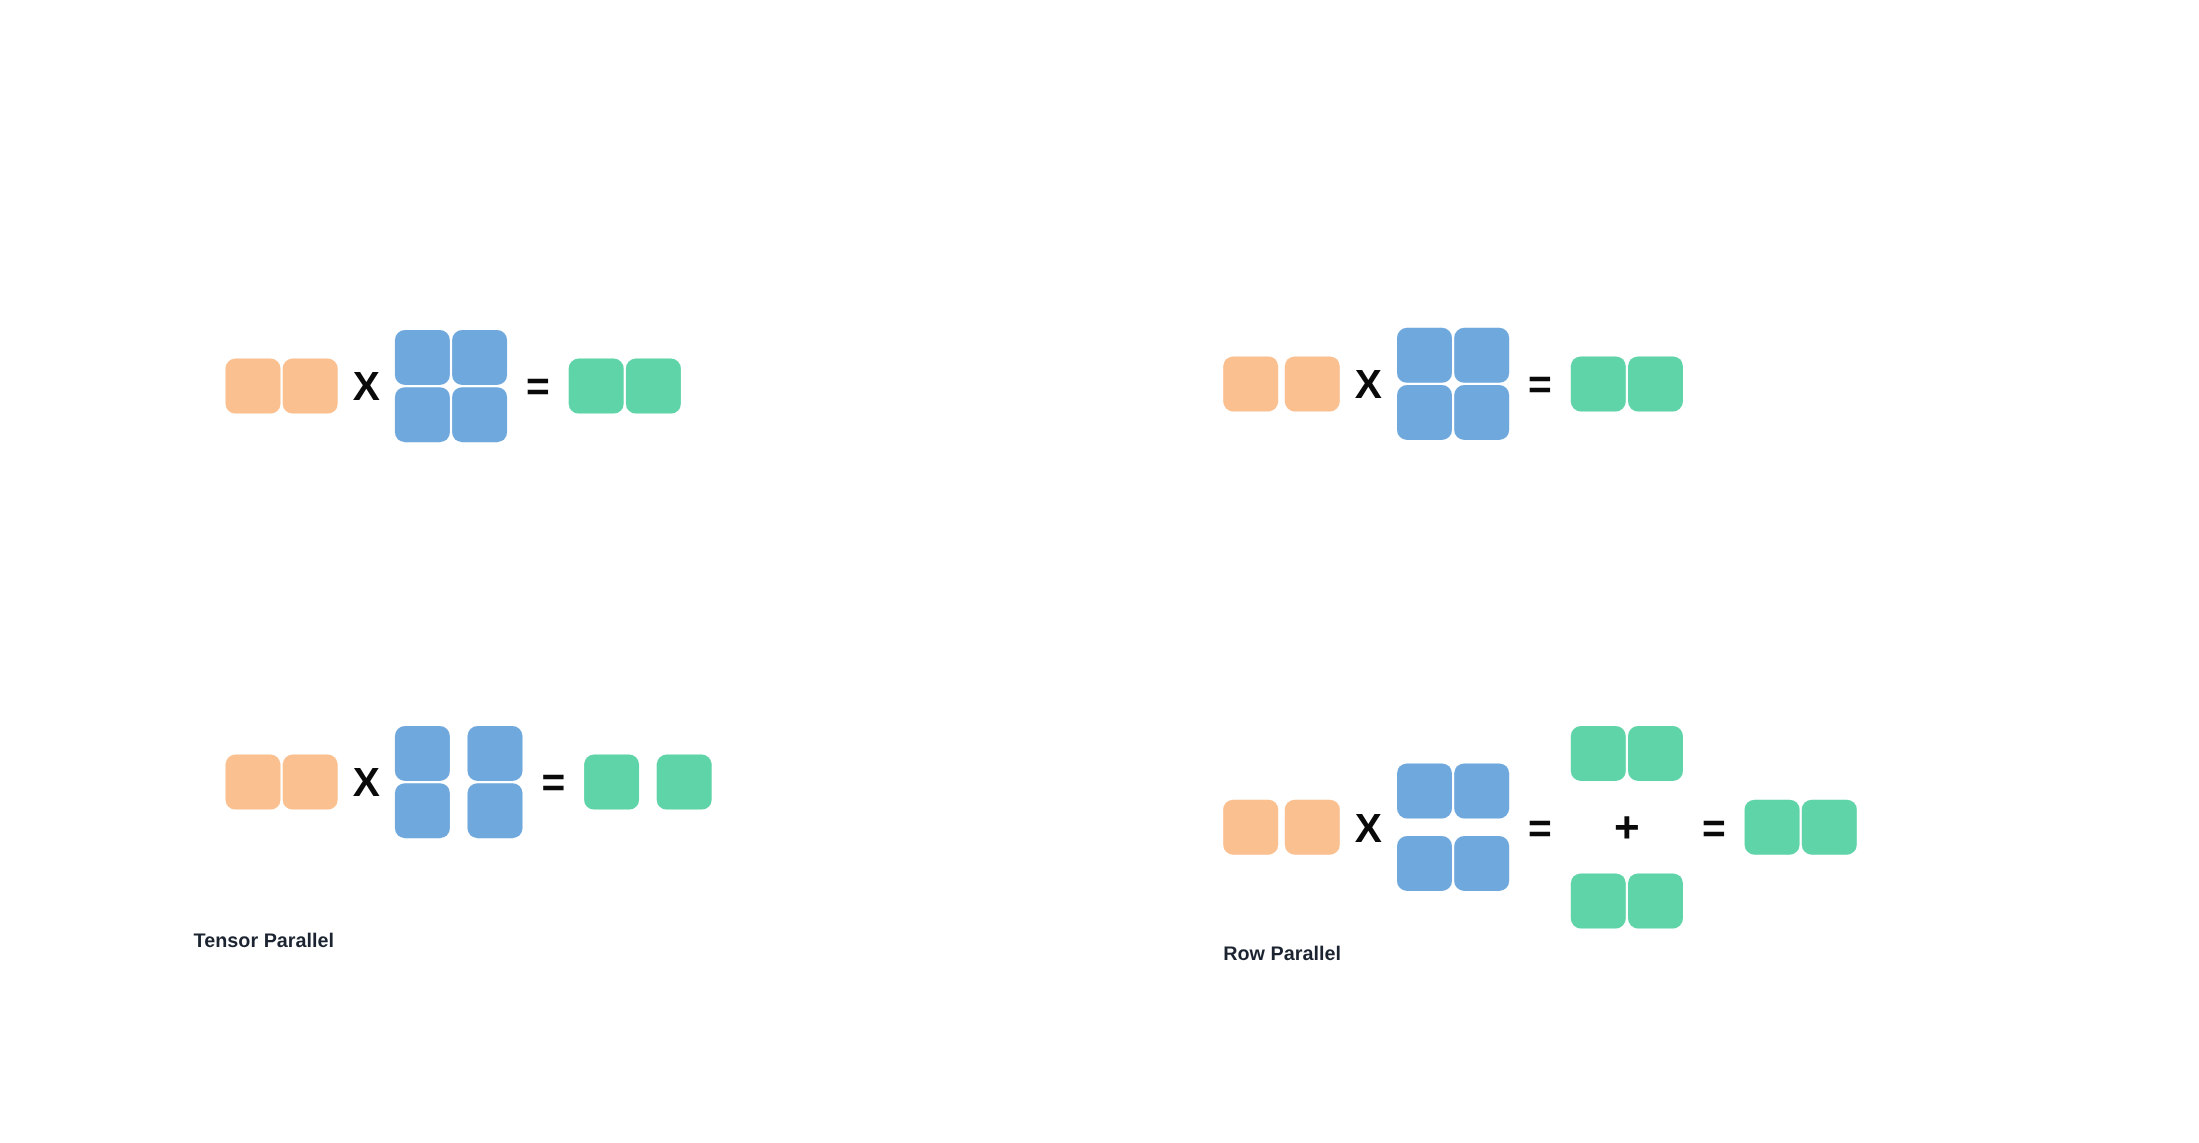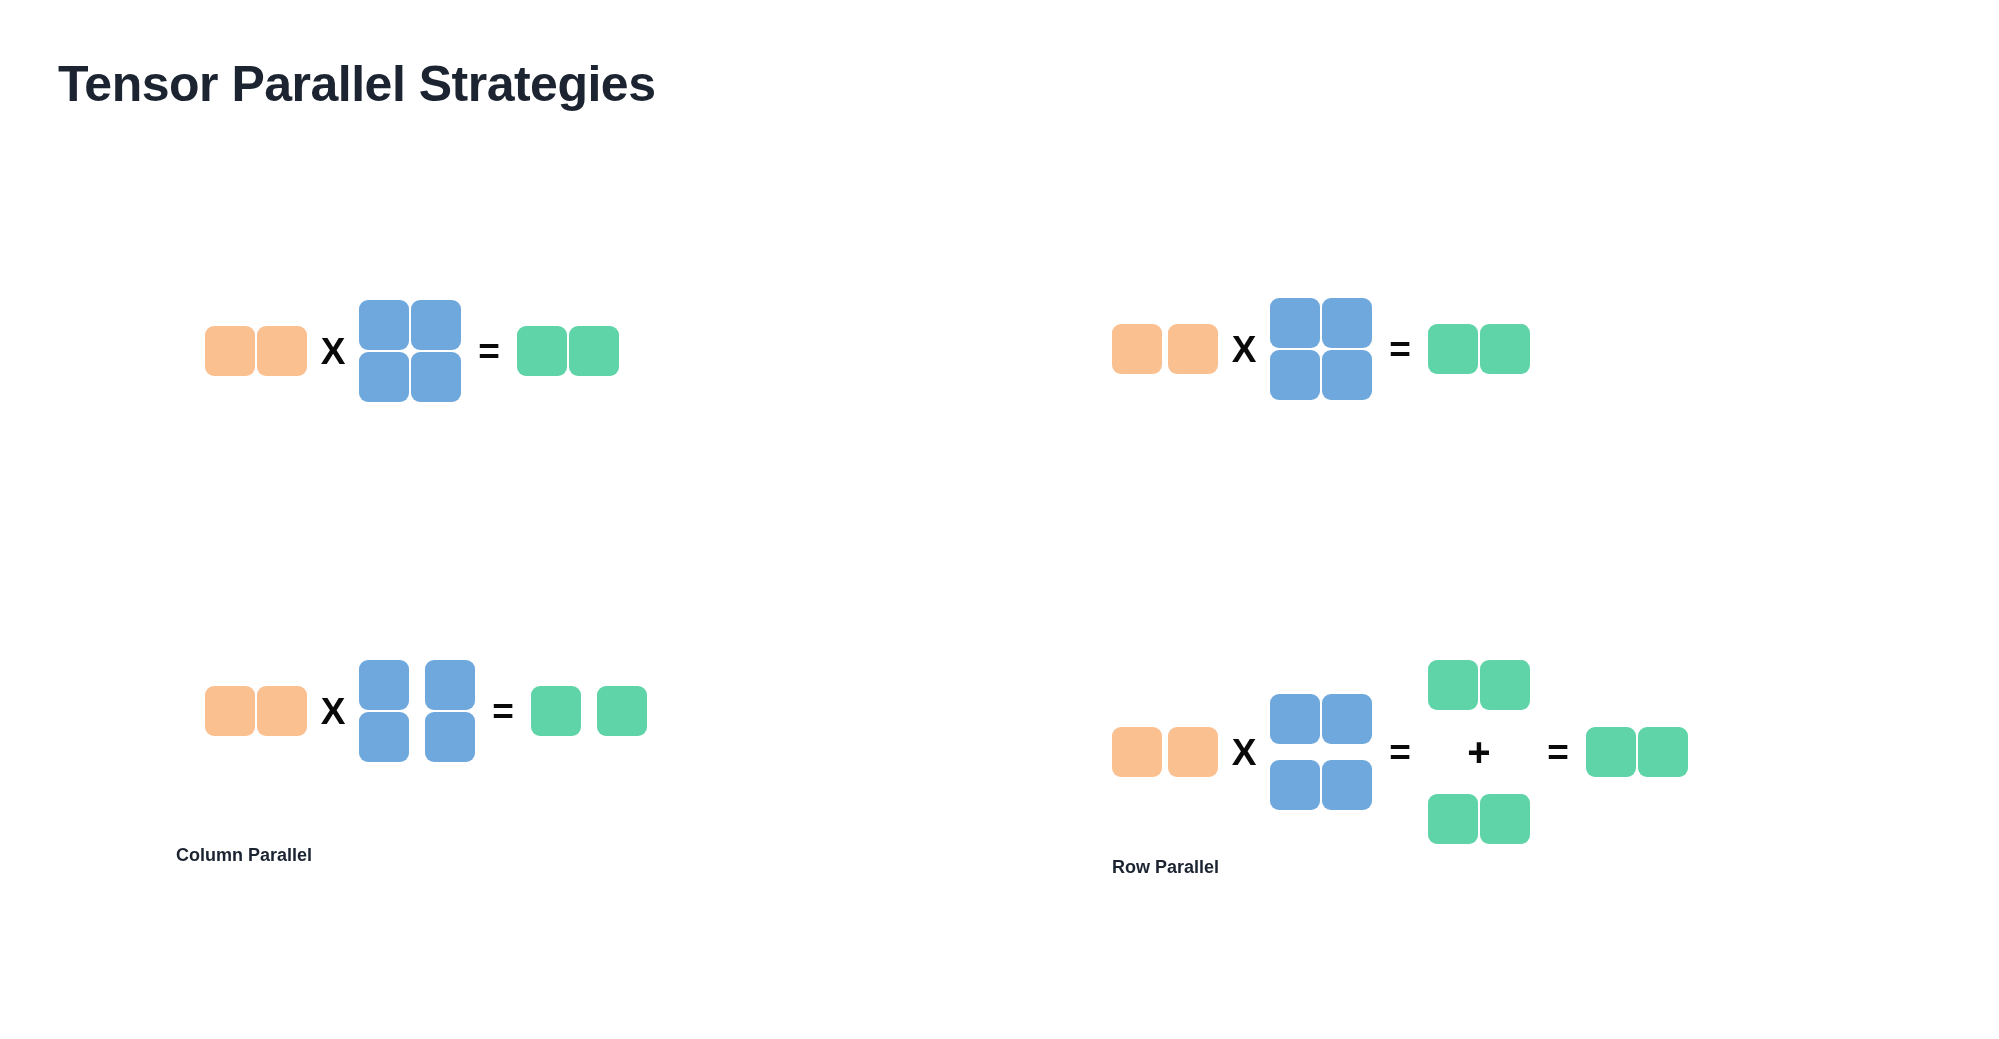--- a/index.html
+++ b/index.html
@@ -94,21 +94,20 @@
     font-weight: 700;
     color: #1b2430;
     white-space: nowrap;
   }
 </style>
 </head>
 <body style="background: rgb(255, 255, 255);">
 
 <div class="page" style="background: rgb(255, 255, 255);">
 
-  <div class="title" style="color: rgb(27, 36, 48);">Tensor Parallel Strategies</div>
 
   <div class="eq" style="left:205px; top:300px;">
 
     <div class="rowgrp">
       <div class="cell orange s-or" style="background: rgb(250, 192, 144);"></div>
       <div class="cell orange s-or" style="background: rgb(250, 192, 144);"></div>
     </div>
 
     <div class="op op-x" style="color: rgb(10, 10, 10);">X</div>
 
@@ -152,21 +151,21 @@
     </div>
 
     <div class="op op-eq" style="color: rgb(10, 10, 10);">=</div>
 
     <div class="grid-cols">
       <div class="cell green s-gr" style="background: rgb(95, 212, 168);"></div>
       <div class="cell green s-gr gap-col" style="background: rgb(95, 212, 168);"></div>
     </div>
   </div>
 
-  <div class="label" style="left: 176px; top: 845px; color: rgb(27, 36, 48);">Column Parallel</div>
+  <div class="label" style="left: 176px; top: 845px; color: rgb(27, 36, 48);">Tensor Parallel</div>
 
   <div class="eq" style="left:1112px; top:298px;">
 
     <div class="grid-cols">
       <div class="cell orange s-or" style="background: rgb(250, 192, 144);"></div>
       <div class="cell orange s-or" style="margin-left: 6px; background: rgb(250, 192, 144);"></div>
     </div>
 
     <div class="op op-x" style="color: rgb(10, 10, 10);">X</div>
 

